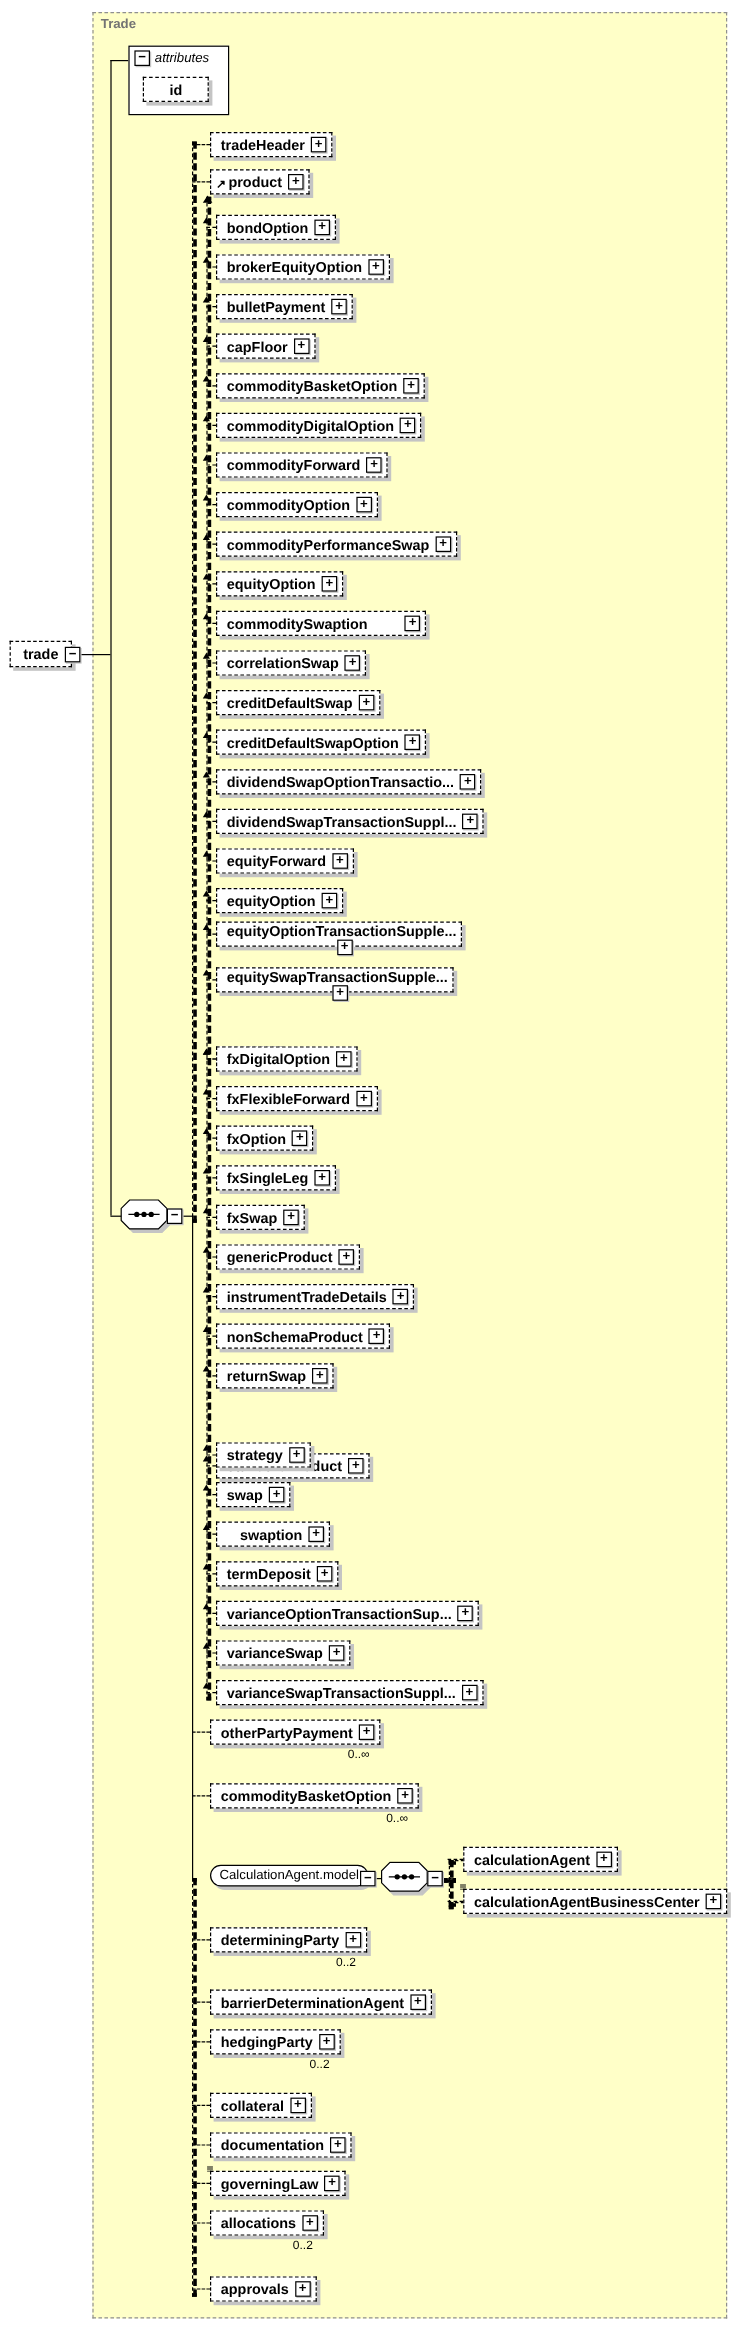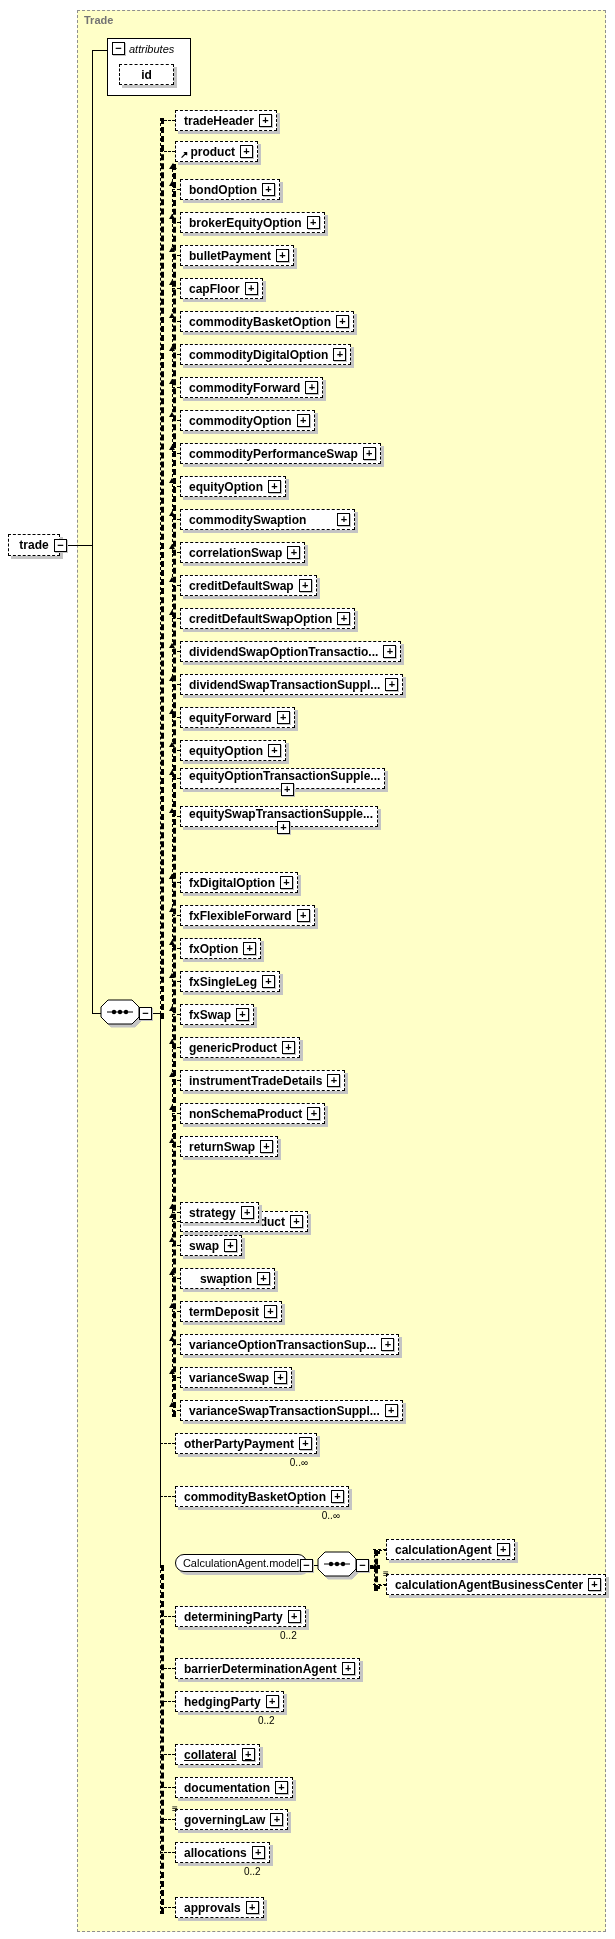--- a/index.html
+++ b/index.html
@@ -157,21 +157,21 @@
         <span class="name">barrierDeterminationAgent</span>
         <span class="plus">+</span>
 
       </div>
       <div class="row" style="top: 1691px;">
 
         <span class="name">hedgingParty</span>
         <span class="plus">+</span>
         <span class="occurs">0..2</span>
       </div>
-      <div class="row" style="top: 1744px; text-decoration: underline;">
+      <div class="row" style="top: 1744px;">
 
         <span class="name">collateral</span>
         <span class="plus">+</span>
 
       </div>
       <div class="row" style="top: 1777px;">
 
         <span class="name">documentation</span>
         <span class="plus">+</span>
 

